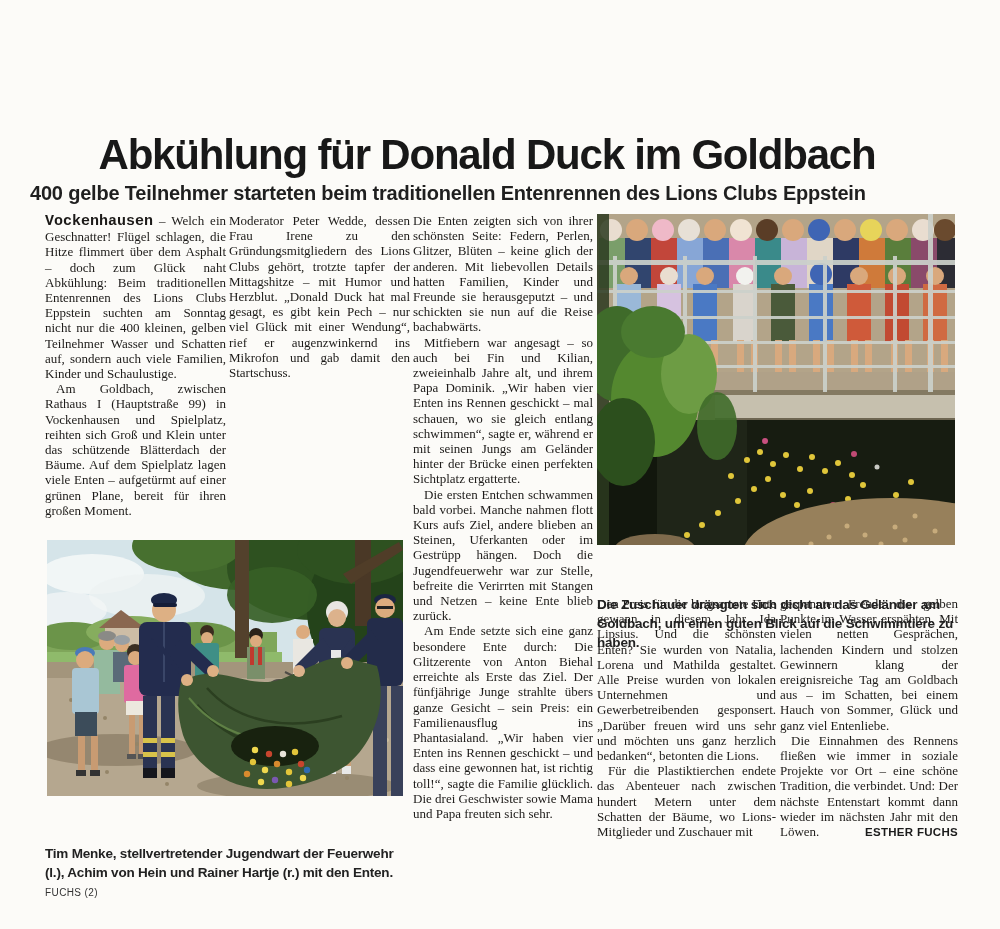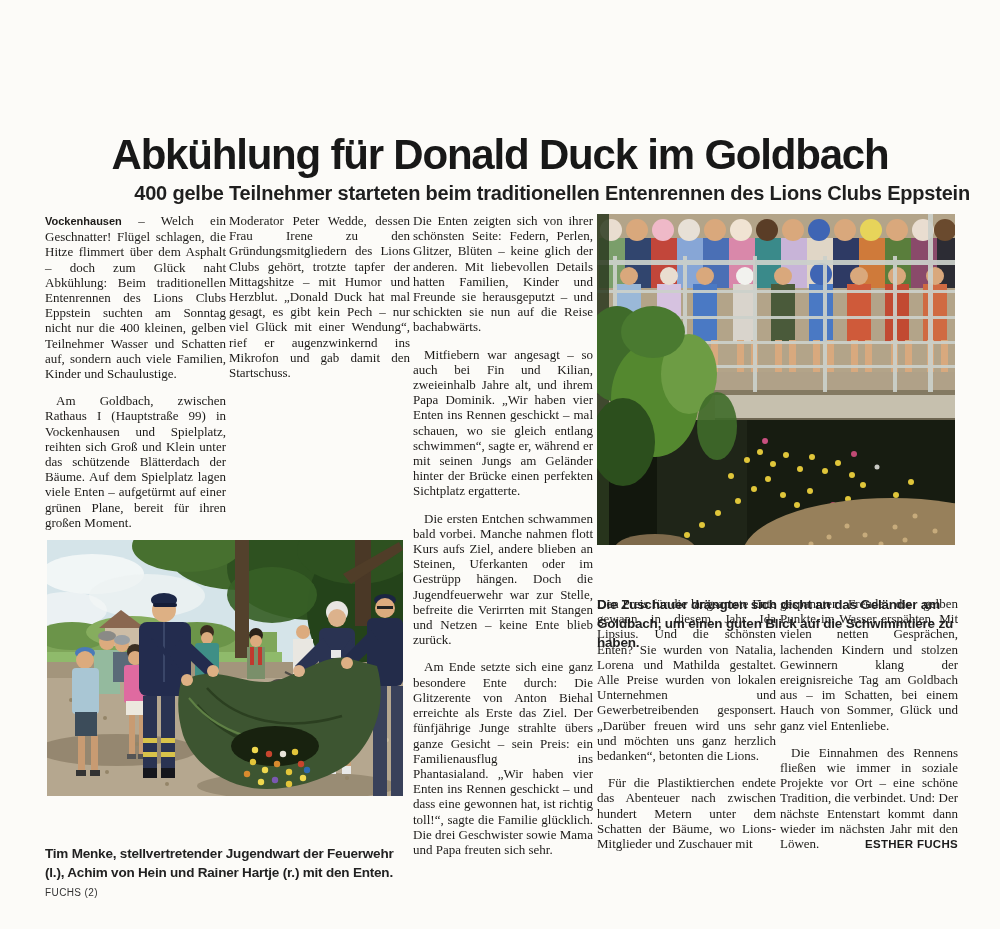--- a/index.html
+++ b/index.html
@@ -1,33 +1,33 @@
 <!DOCTYPE html>
 <html lang="de"><head>
 <meta charset="utf-8">
 <style>
   html,body{margin:0;padding:0;background:#ffffff;}
   .page{position:relative;width:1000px;height:929px;background:#fcfbf8;overflow:hidden;
         font-family:"Liberation Serif",serif;color:#1c1a18;}
-  .headline{position:absolute;top:131px;left:40px;width:920px;margin:0;text-align:center;
+  .headline{position:absolute;top:131px;left:27px;width:920px;margin:0;text-align:center;
         font-family:"Liberation Sans",sans-serif;font-size:42px;font-weight:700;
         letter-spacing:-1.2px;color:#181818;white-space:nowrap;}
-  .subheadline{position:absolute;top:182px;left:30px;width:940px;margin:0;text-align:right;
+  .subheadline{position:absolute;top:182px;left:30px;width:940px;margin:0;text-align:left;
         font-family:"Liberation Sans",sans-serif;font-size:20px;font-weight:700;
         letter-spacing:-0.2px;color:#1f1f1f;white-space:nowrap;}
   .col{position:absolute;font-size:13px;line-height:15.2px;text-align:justify;
         hyphens:auto;-webkit-hyphens:auto;}
   .col p{margin:0;}
-  .col p + p{text-indent:11px;margin-top:12px;}
+  .col p + p{text-indent:11px;}
   .col1{left:45px;top:213px;width:181px;height:322px;}
   .col2{left:229px;top:213px;width:181px;height:322px;}
   .col3{left:413px;top:213px;width:180px;height:627px;}
   .col4{left:597px;top:596px;width:179px;height:246px;}
   .col5{left:780px;top:596px;width:178px;height:246px;}
-  .lead{font-family:Liberation Sans, sans-serif;font-weight:700;font-size:11px;}
+  .lead{font-family:Liberation Mono, monospace;font-weight:700;font-size:15px;}
   .author-line{text-align:right;margin-top:-15.2px;}
   .author{font-family:"Liberation Sans",sans-serif;font-weight:700;font-size:11.5px;
         letter-spacing:0.3px;color:#1b1b1b;}
   .photo{position:absolute;margin:0;padding:0;line-height:0;}
   .photo-top{left:597px;top:214px;}
   .photo-bottom{left:47px;top:540px;}
   .caption{position:absolute;font-family:"Liberation Sans",sans-serif;font-size:13.5px;
         line-height:19px;font-weight:700;letter-spacing:-0.2px;color:#222;text-align:left;margin-top:45px;}
   .cap-top{left:597px;top:550px;width:364px;}
   .cap-bottom{left:45px;top:799px;width:362px;}

